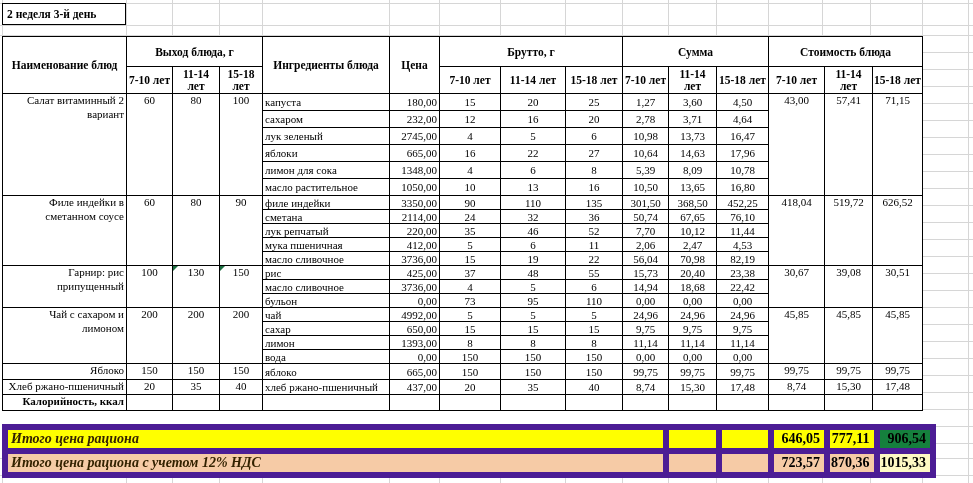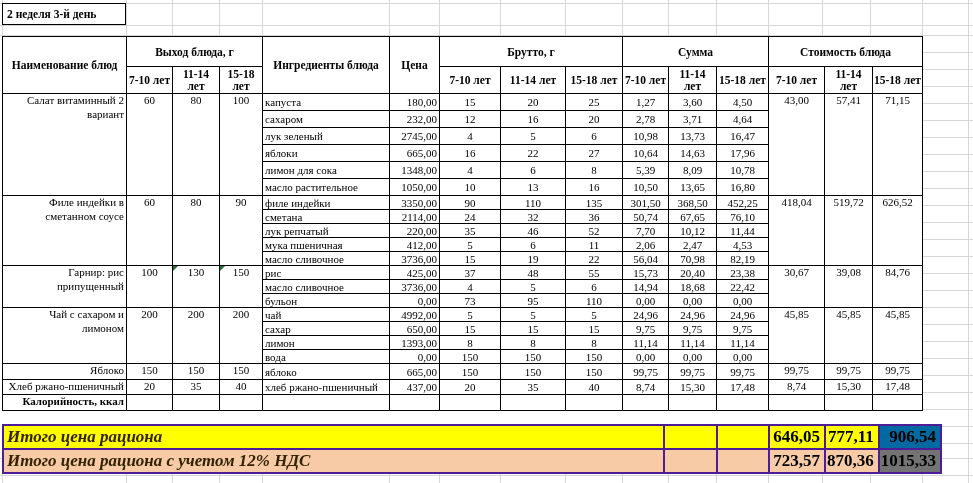--- a/index.html
+++ b/index.html
@@ -30,21 +30,21 @@
   td.name{text-align:right;vertical-align:top;line-height:1.25;padding:1px 3px;}
   td.bold{font-weight:bold;}
   td.out{text-align:center;vertical-align:top;position:relative;padding-top:1px;}
   td.ing{text-align:left;padding-left:3px;}
   td.price{text-align:right;padding-right:5px;}
   td.num{text-align:center;}
   td.cost{text-align:center;vertical-align:top;padding-top:1px;}
   .flag{position:absolute;top:0;left:0;width:0;height:0;
         border-top:5px solid #1d6f42;border-right:5px solid transparent;}
   #totals-table{position:absolute;left:2px;top:424px;z-index:2;border:1px solid #000;}
-  #totals-table td{border:2px solid #4c1d95;font-size:17px;height:16px;}
+  #totals-table td{border:6px solid #4c1d95;font-size:14px;height:16px;}
   td.total-label{font-weight:bold;font-style:italic;padding-left:3px;color:#332200;white-space:nowrap;}
   td.total-empty{}
   td.total-value{font-weight:bold;text-align:right;padding-right:4px;}
 </style>
 </head>
 <body>
 
 <div id="title-cell">2 неделя 3-й день</div>
 
 <table id="main-table">
@@ -223,21 +223,21 @@
         <td class="ing">рис</td>
         <td class="price">425,00</td>
         <td class="num">37</td>
         <td class="num">48</td>
         <td class="num">55</td>
         <td class="num">15,73</td>
         <td class="num">20,40</td>
         <td class="num">23,38</td>
         <td class="cost" rowspan="3">30,67</td>
         <td class="cost" rowspan="3">39,08</td>
-        <td class="cost" rowspan="3">84,76</td>
+        <td class="cost" rowspan="3">30,51</td>
       </tr>
       <tr style="height: 14px;">
         <td class="ing">масло сливочное</td>
         <td class="price">3736,00</td>
         <td class="num">4</td>
         <td class="num">5</td>
         <td class="num">6</td>
         <td class="num">14,94</td>
         <td class="num">18,68</td>
         <td class="num">22,42</td>
@@ -362,29 +362,29 @@
       <col style="width:48px">
       <col style="width:50px">
   </colgroup>
   <tbody>
       <tr>
         <td class="total-label" style="background-color: rgb(255, 255, 0);">Итого цена рациона</td>
         <td class="total-empty" style="background-color: rgb(255, 255, 0);"></td>
         <td class="total-empty" style="background-color: rgb(255, 255, 0);"></td>
         <td class="total-value" style="background-color: rgb(255, 255, 0);">646,05</td>
         <td class="total-value" style="background-color: rgb(255, 255, 0);">777,11</td>
-        <td class="total-value" style="background-color: #0369a1; margin-left: 22px;">906,54</td>
+        <td class="total-value" style="background-color: #15803d; margin-left: 22px;">906,54</td>
       </tr>
       <tr>
         <td class="total-label" style="background-color: rgb(246, 203, 166);">Итого цена рациона с учетом 12% НДС</td>
         <td class="total-empty" style="background-color: rgb(246, 203, 166);"></td>
         <td class="total-empty" style="background-color: rgb(246, 203, 166);"></td>
         <td class="total-value" style="background-color: rgb(246, 203, 166);">723,57</td>
         <td class="total-value" style="background-color: rgb(246, 203, 166);">870,36</td>
-        <td class="total-value" style="background-color: #737373;">1015,33</td>
+        <td class="total-value" style="background-color: #fef9c3;">1015,33</td>
       </tr>
     </tbody>
 </table>
 
 <div class="gridline" style="left: 0px; top: 3px; width: 973px; height: 1px;"></div>
 <div class="gridline" style="left: 0px; top: 25px; width: 973px; height: 1px;"></div>
 <div class="gridline" style="left: 0px; top: 35px; width: 973px; height: 1px;"></div>
 <div class="gridline" style="left: 0px; top: 458px; width: 973px; height: 1px;"></div>
 <div class="gridline" style="left: 0px; top: 475px; width: 973px; height: 1px;"></div>
 <div class="gridline" style="left: 2px; top: 0px; width: 1px; height: 36px;"></div>

